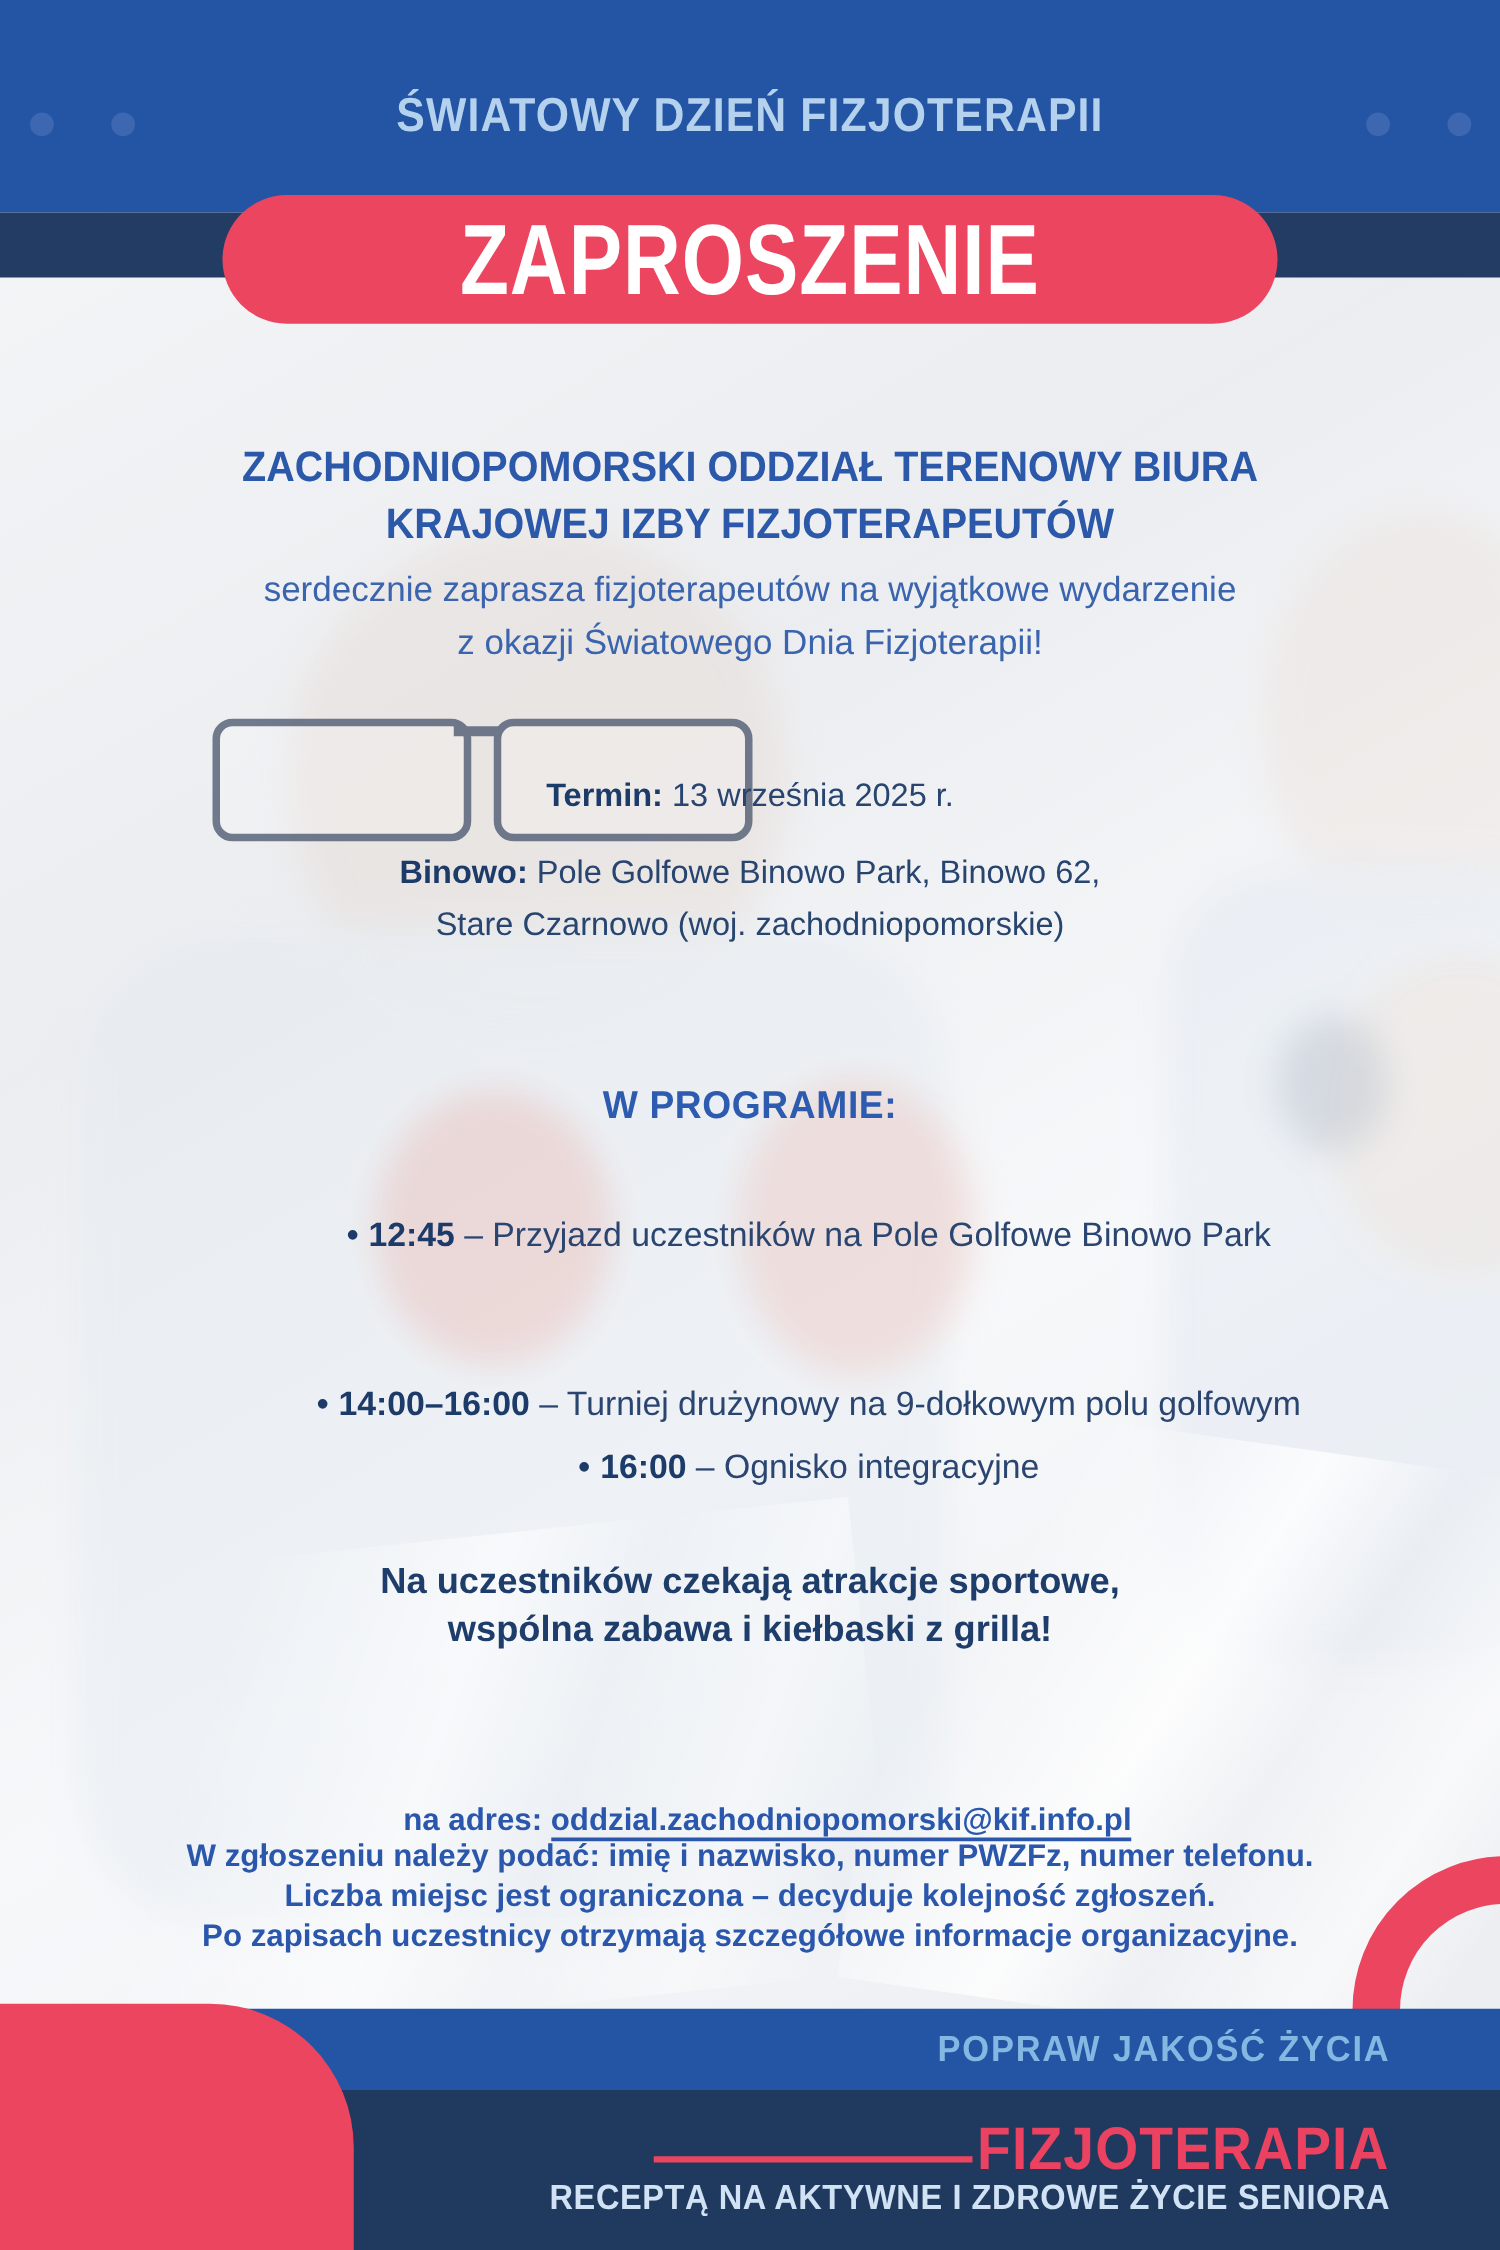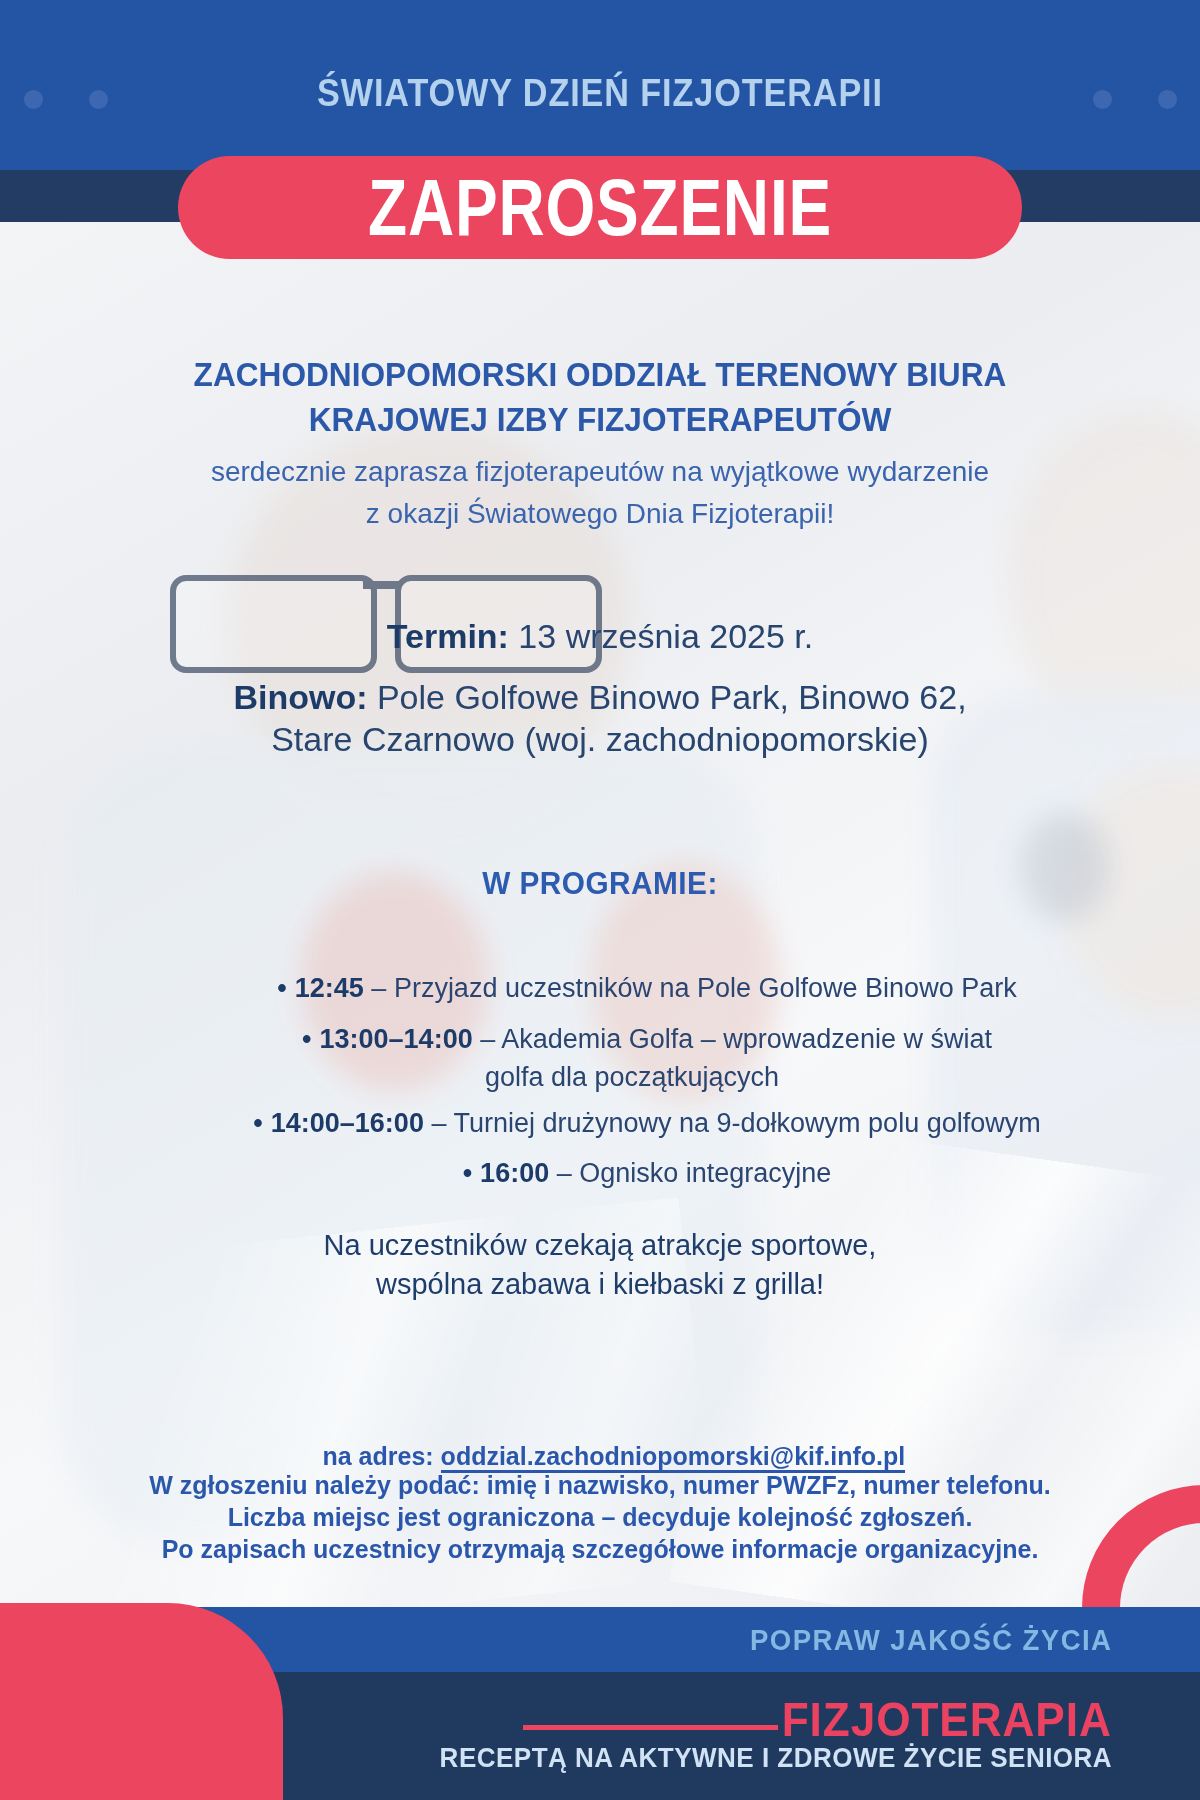--- a/index.html
+++ b/index.html
@@ -35,27 +35,27 @@
   .top-title{position:absolute;left:0;top:72px;width:1200px;text-align:center;
     color:#b4d1ee;font-size:38px;font-weight:700;letter-spacing:1px;transform:scaleX(.9);}
   .badge{position:absolute;left:178px;top:156px;width:844px;height:103px;background:#ec4560;
     border-radius:60px;display:flex;align-items:center;justify-content:center;}
   .badge-label{color:#ffffff;font-size:80px;font-weight:700;letter-spacing:1px;transform:scaleX(.8);white-space:nowrap;}
 
   
   .cline{position:absolute;left:0;width:1200px;text-align:center;white-space:pre-wrap;}
   .org{color:#2b58a9;font-weight:700;font-size:34px;line-height:45px;transform:scaleX(.93);}
   .invite{color:#3a64ae;font-weight:500;font-size:28px;line-height:42px;}
-  .detail{font-size:34px;line-height:42px;color:#27456f;}
+  .detail{font-size:26px;line-height:42px;color:#27456f;}
   .detail b{color:#1d3b69;font-weight:700;}
   .prog-title{color:#2d5bb0;font-weight:700;font-size:31px;letter-spacing:.5px;transform:scaleX(.96);}
   .prog-item{font-size:27px;line-height:38px;color:#2a4570;margin-left:32px;}
   .prog-item .tm{color:#1d3b69;font-weight:700;}
   .prog-item .bu{color:#1d3b69;font-weight:700;margin-right:8px;}
-  .attract{color:#1e3d6b;font-weight:400;font-size:29px;line-height:39px;}
+  .attract{color:#1e3d6b;font-weight:700;font-size:29px;line-height:39px;margin-top:20px;}
   .contact,.notes{color:#2a57ab;font-weight:700;font-size:25px;line-height:33px;}
   .notes{line-height:32px;}
   .email{color:#2a57ab;text-decoration:none;border-bottom:3px solid #2a57ab;font-weight:700;}
 
   
   .ring{position:absolute;left:1082px;top:1485px;width:246px;height:246px;box-sizing:border-box;
     border:38px solid #ec4560;border-radius:50%;}
   .foot-blue{position:absolute;left:0;top:1607px;width:1200px;height:65px;background:#2355a4;}
   .foot-navy{position:absolute;left:0;top:1672px;width:1200px;height:128px;background:#20395e;}
   .foot-tag-top{position:absolute;right:88px;top:1624px;color:#85b7e3;font-size:29px;font-weight:700;
@@ -112,23 +112,20 @@
 
   <div class="cline detail" style="top:615px"><b>Termin:</b><span> 13 września 2025 r.</span></div>
   <div class="cline detail" style="top:676px"><b>Binowo:</b><span> Pole Golfowe Binowo Park, Binowo 62,</span></div>
   <div class="cline detail" style="top:718px">Stare Czarnowo (woj. zachodniopomorskie)</div>
 
   <div class="cline prog-title" style="top:866px">W PROGRAMIE:</div>
 
   <div class="cline prog-item" style="top:931px">
     <span class="bu">•</span><span class="tm">12:45</span><span> – </span><span>Przyjazd uczestników na Pole Golfowe Binowo Park</span>
   </div>
-  <div class="cline prog-item" style="top:982px;left:210px;width:780px">
-    <span class="bu">•</span><span class="tm">13:00–14:00</span><span> – </span><span>Akademia Golfa – wprowadzenie w świat golfa dla początkujących</span>
-  </div>
   <div class="cline prog-item" style="top:1066px">
     <span class="bu">•</span><span class="tm">14:00–16:00</span><span> – </span><span>Turniej drużynowy na 9-dołkowym polu golfowym</span>
   </div>
   <div class="cline prog-item" style="top:1116px">
     <span class="bu">•</span><span class="tm">16:00</span><span> – </span><span>Ognisko integracyjne</span>
   </div>
 
   <div class="cline attract" style="top:1226px">Na uczestników czekają atrakcje sportowe,</div>
   <div class="cline attract" style="top:1265px">wspólna zabawa i kiełbaski z grilla!</div>
 

